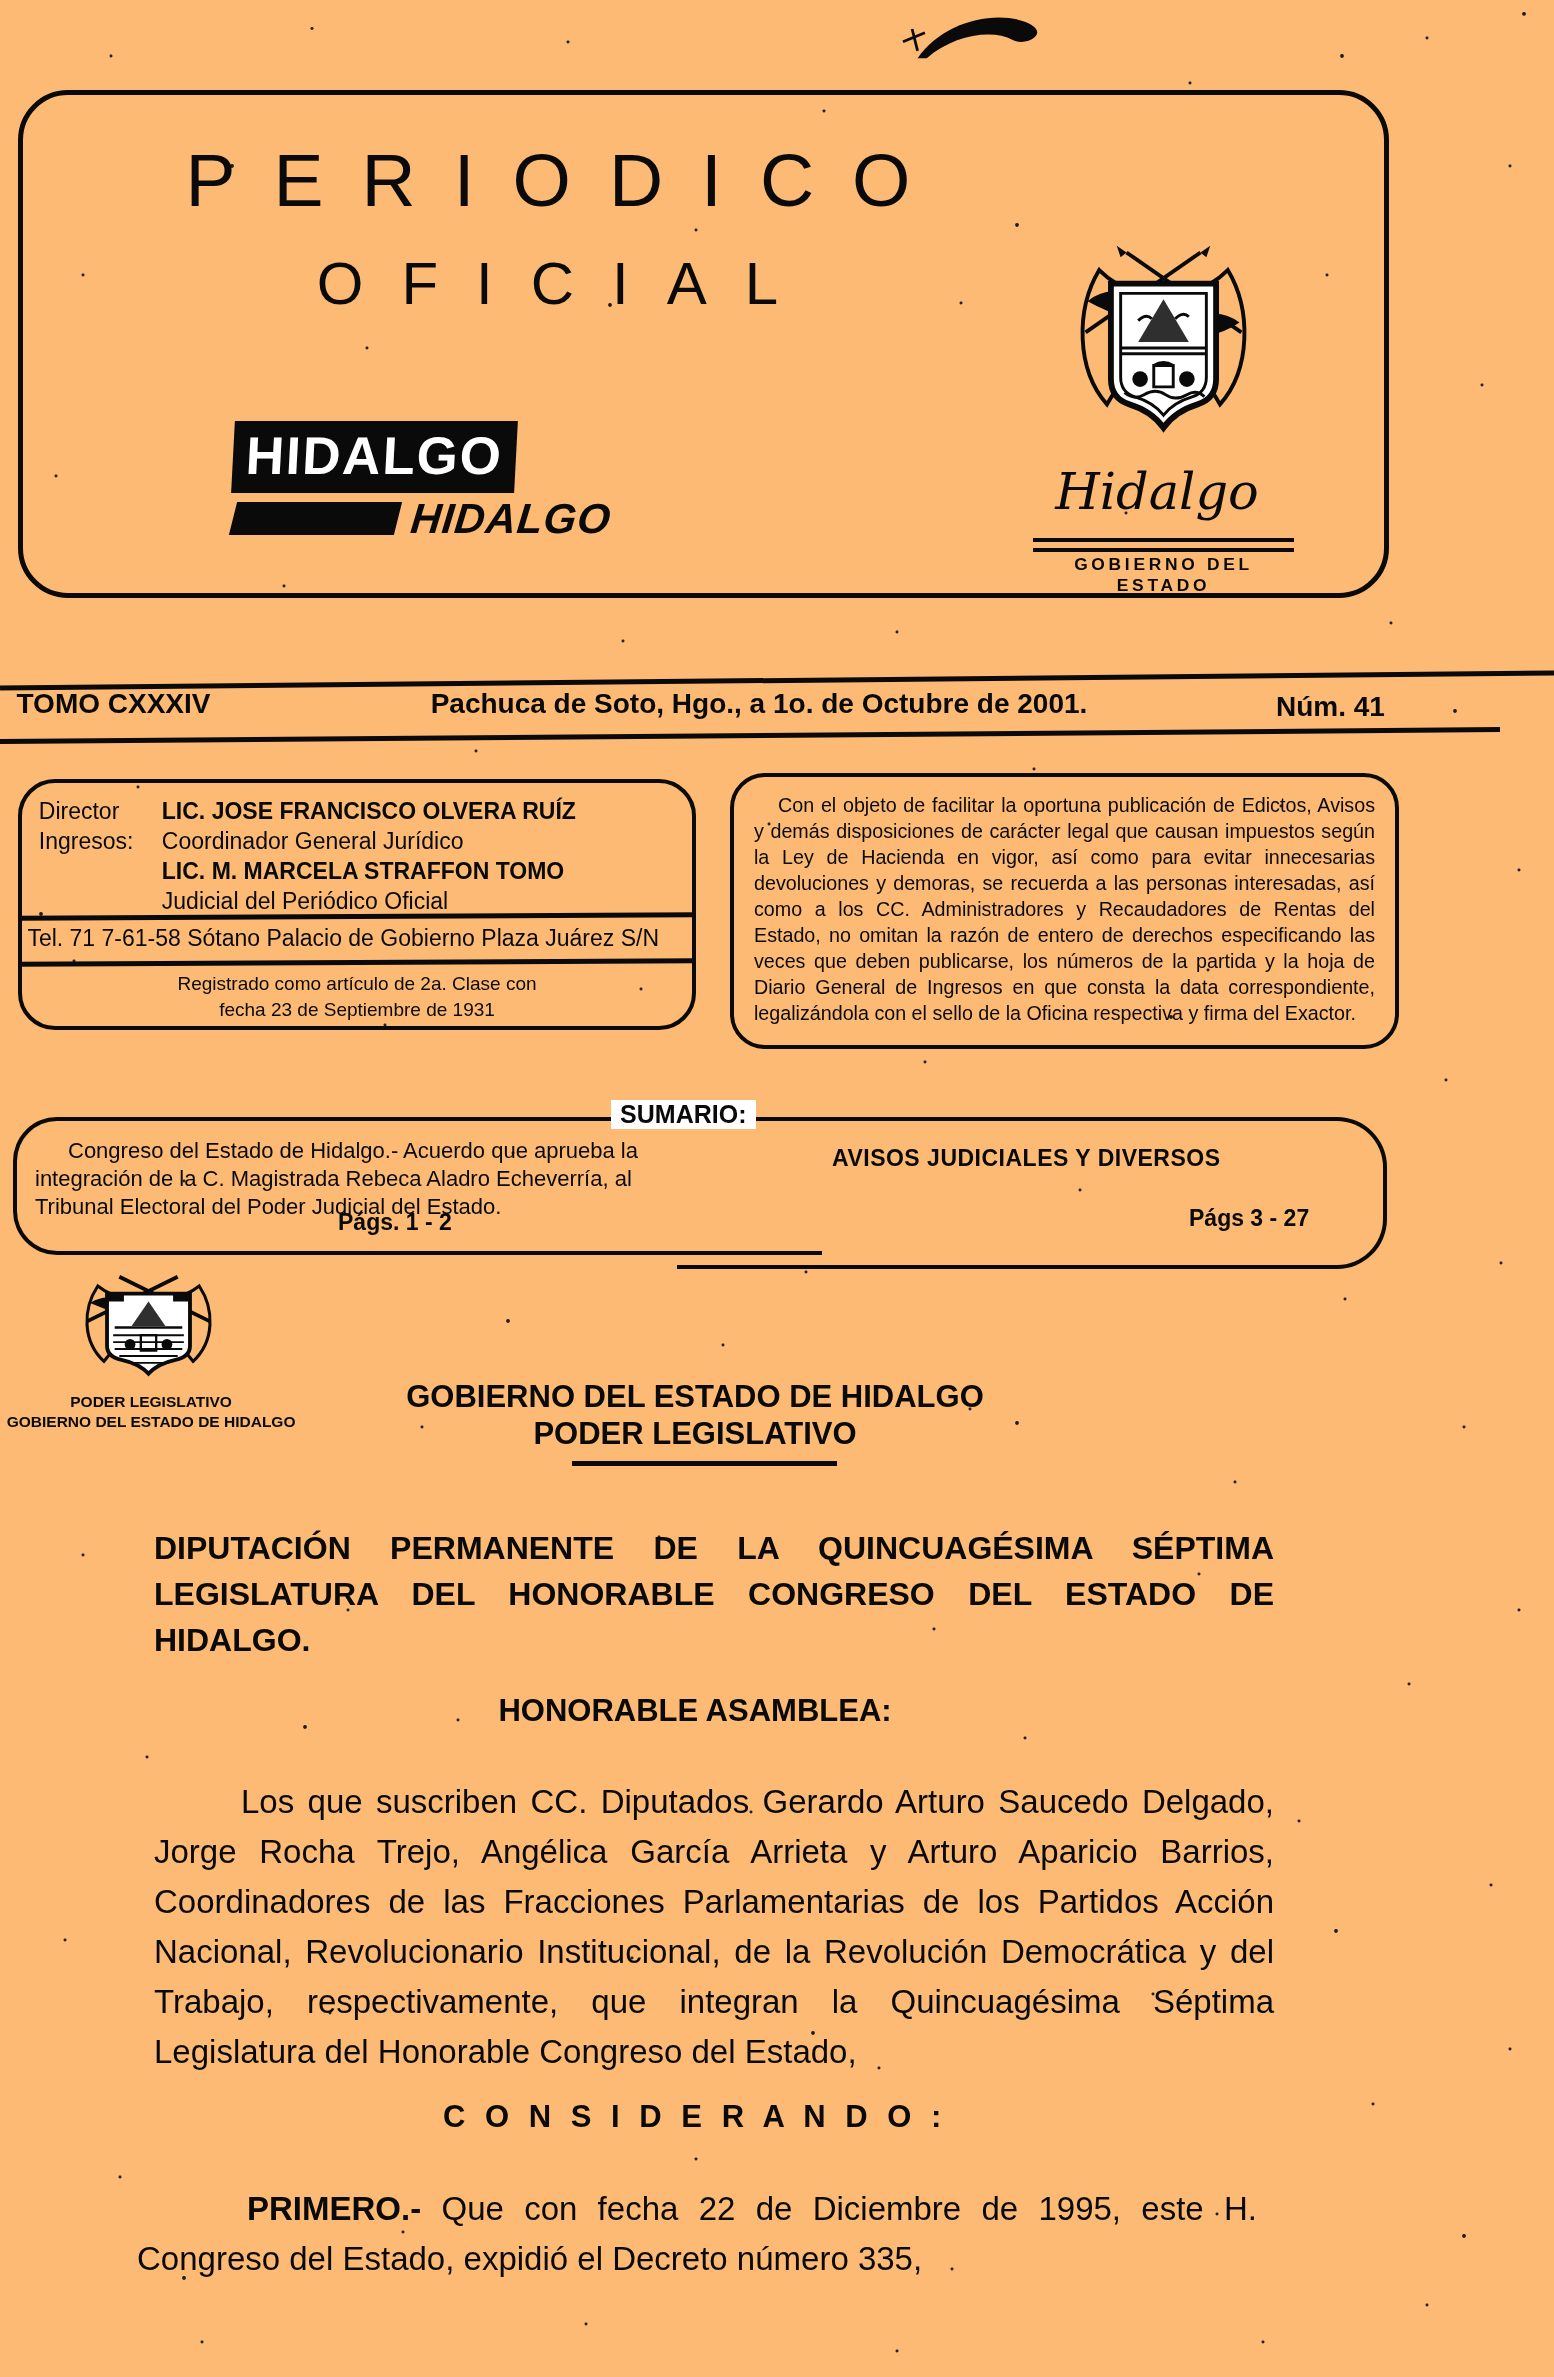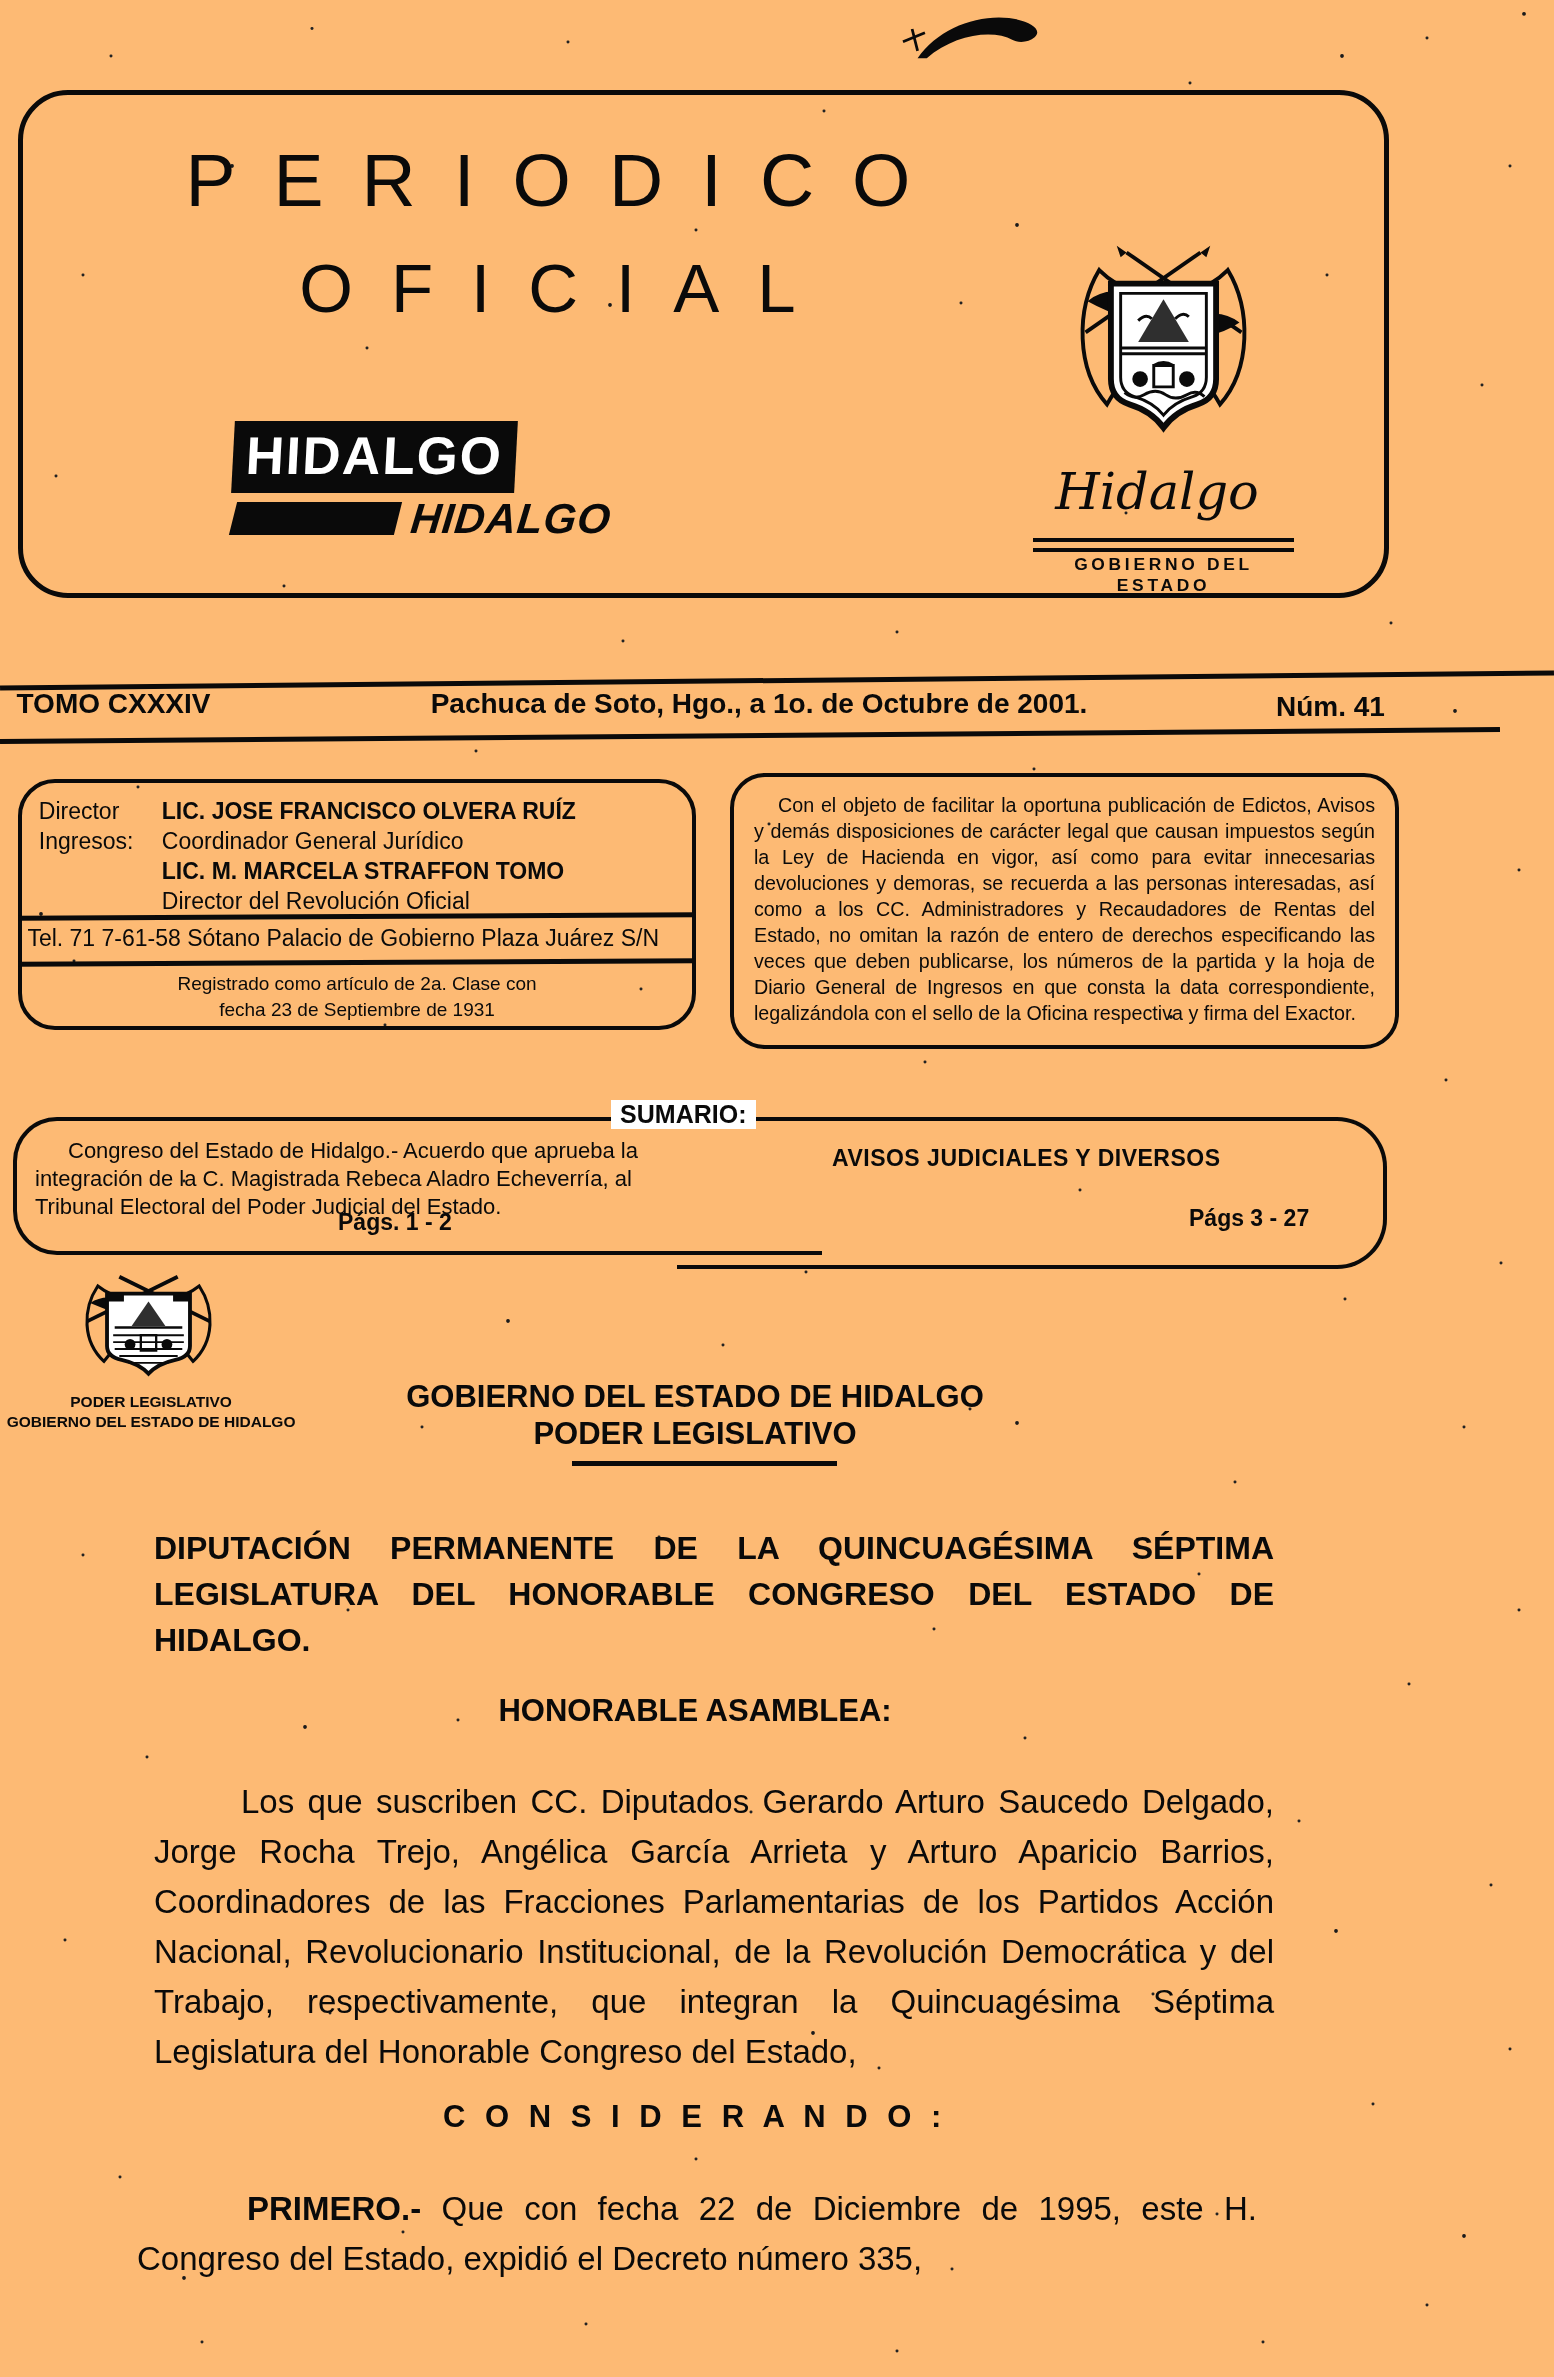--- a/index.html
+++ b/index.html
@@ -13,21 +13,21 @@
   }
   .abs{position:absolute;}
   
   .masthead-box{
     left:18.3px;top:90px;width:1361px;height:498px;
     border:5.5px solid #0a0a0a;border-radius:50px;
   }
   .title1{left:110px;top:137px;width:914px;text-align:center;
     font-size:75px;letter-spacing:38px;font-weight:500;}
   .title2{left:155px;top:249px;width:823px;text-align:center;
-    font-size:69px;letter-spacing:38px;font-weight:500;}
+    font-size:60px;letter-spacing:38px;font-weight:500;}
   .hidalgo-block{left:233px;top:421px;width:384px;}
   .hidalgo-top{display:inline-block;background:#0a0a0a;color:#fff;
     font-weight:bold;font-size:53px;letter-spacing:1.8px;
     padding:3.7px 12.8px 7.3px 12.8px;transform:skewX(-3deg);}
   .hidalgo-bottom-row{margin-top:1.8px;display:flex;align-items:center;}
   .hidalgo-bar{width:165px;height:33px;background:#0a0a0a;transform:skewX(-14deg);}
   .hidalgo-italic{font-weight:bold;font-style:italic;font-size:42px;
     letter-spacing:0.9px;margin-left:12.8px;transform:skewX(-6deg);}
   .arms-large{left:1056px;top:233px;}
   .script-hidalgo{left:1020px;top:462px;width:274px;text-align:center;
@@ -180,21 +180,21 @@
   <div class="abs director-box">
     <div class="director-row">
       <div class="director-label">
         <div>Director</div>
         <div>Ingresos:</div>
       </div>
       <div class="director-names">
         <div class="dn-bold">LIC. JOSE FRANCISCO OLVERA RUÍZ</div>
         <div>Coordinador General Jurídico</div>
         <div class="dn-bold">LIC. M. MARCELA STRAFFON TOMO</div>
-        <div>Director del Revolución Oficial</div>
+        <div>Judicial del Periódico Oficial</div>
       </div>
     </div>
   </div>
   <div class="abs director-div1"></div>
   <div class="abs director-tel">Tel. 71 7-61-58 Sótano Palacio de Gobierno Plaza Juárez S/N</div>
   <div class="abs director-div2"></div>
   <div class="abs director-reg">
     <div>Registrado como artículo de 2a. Clase con</div>
     <div>fecha 23 de Septiembre de 1931</div>
   </div>

